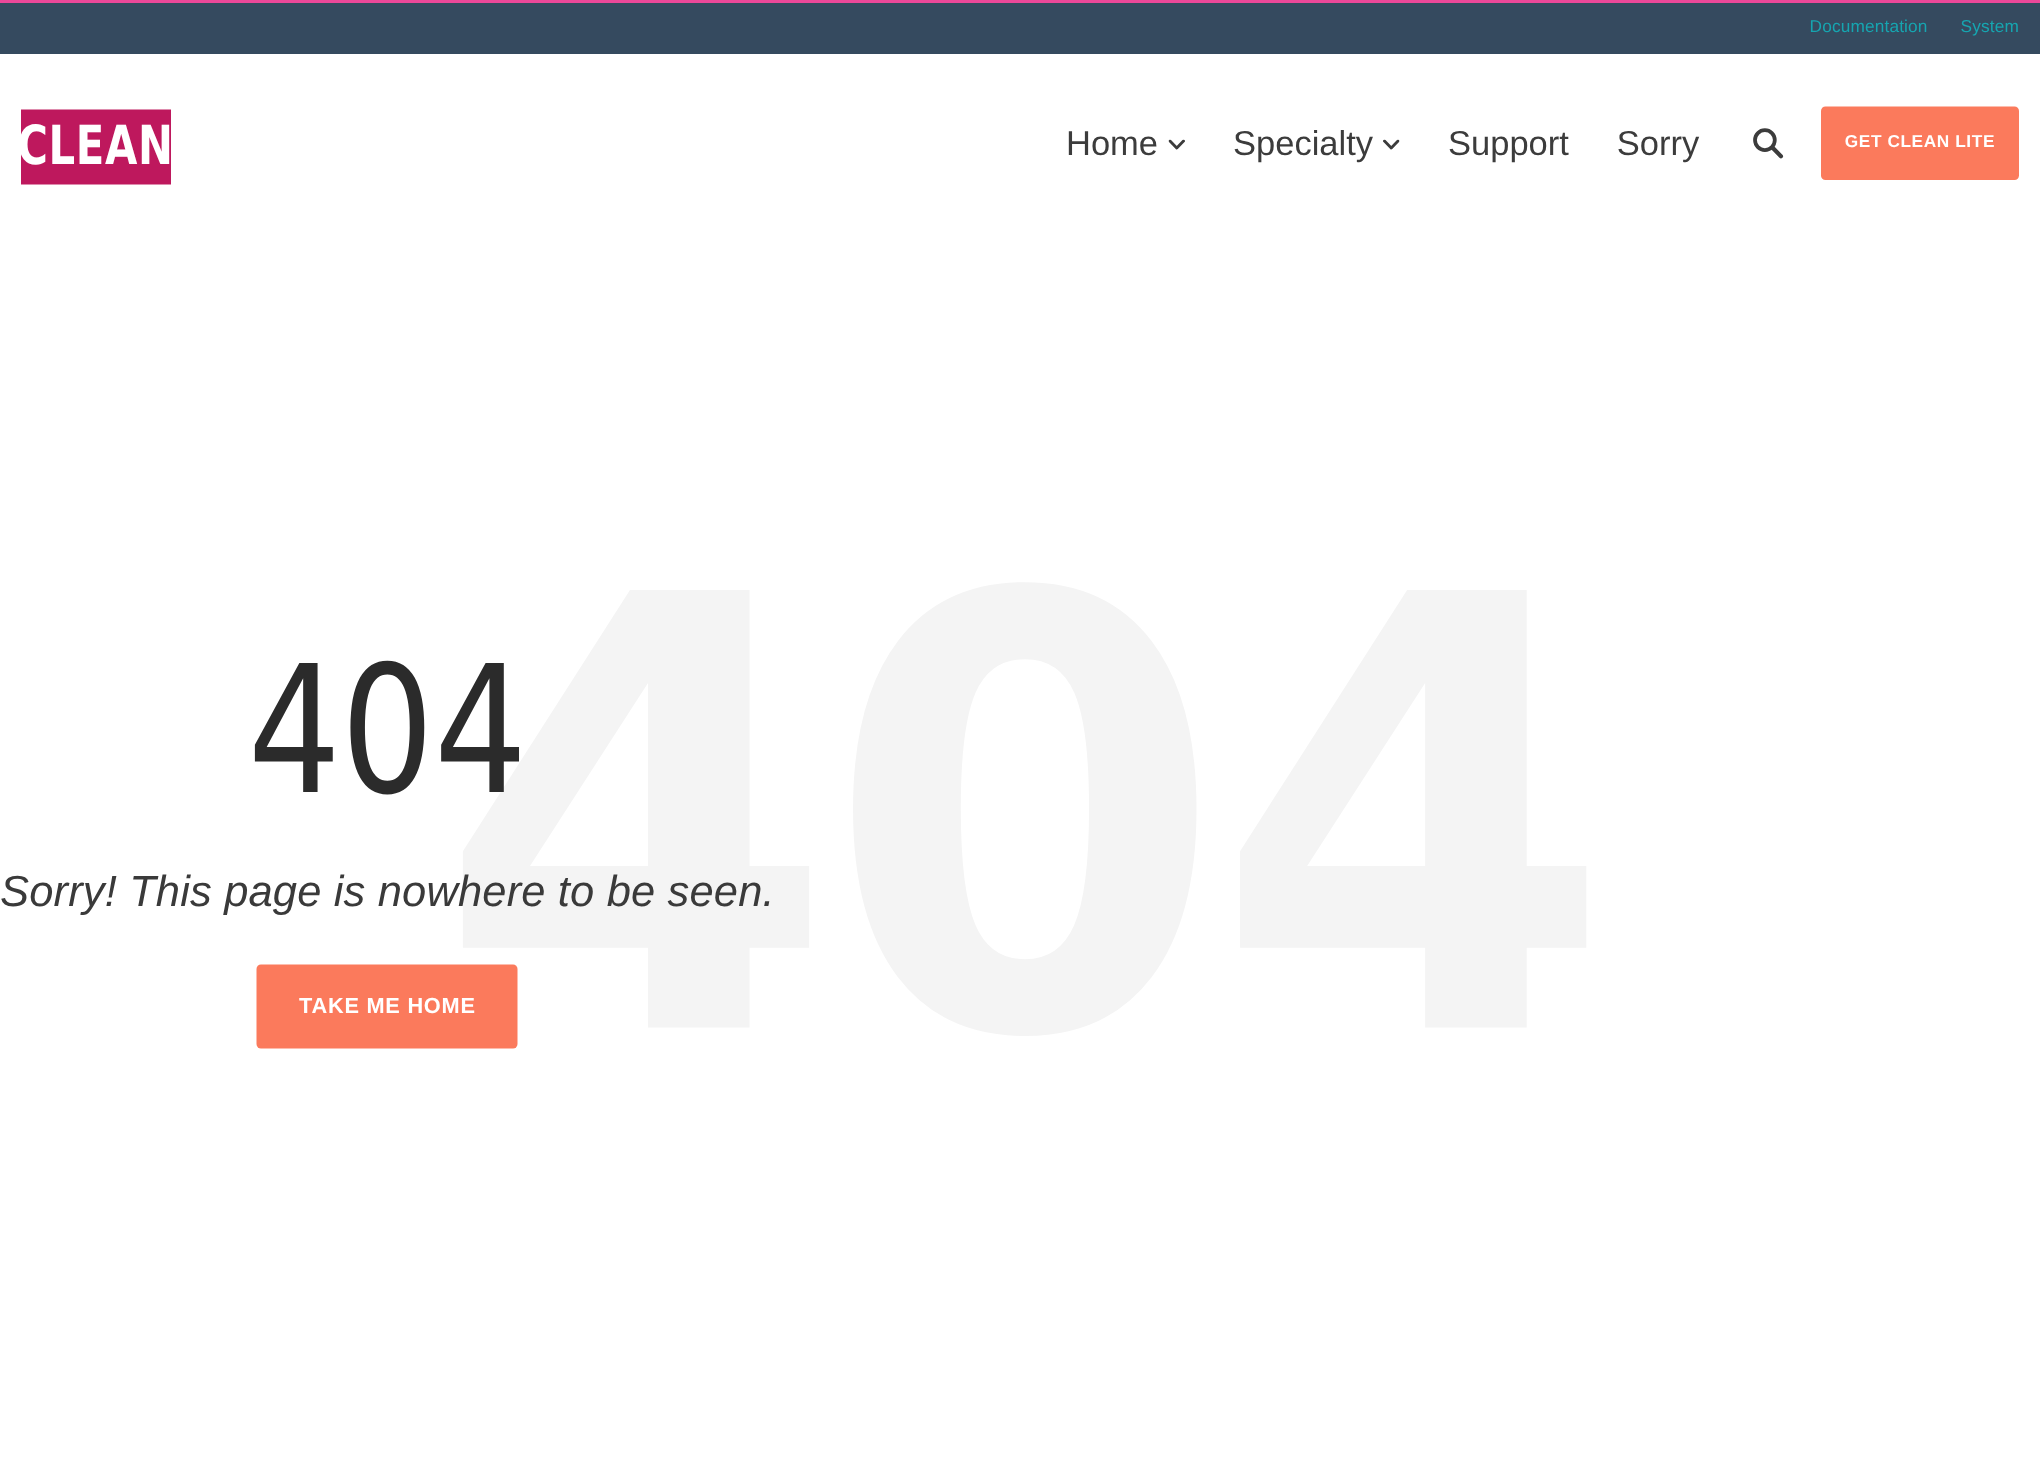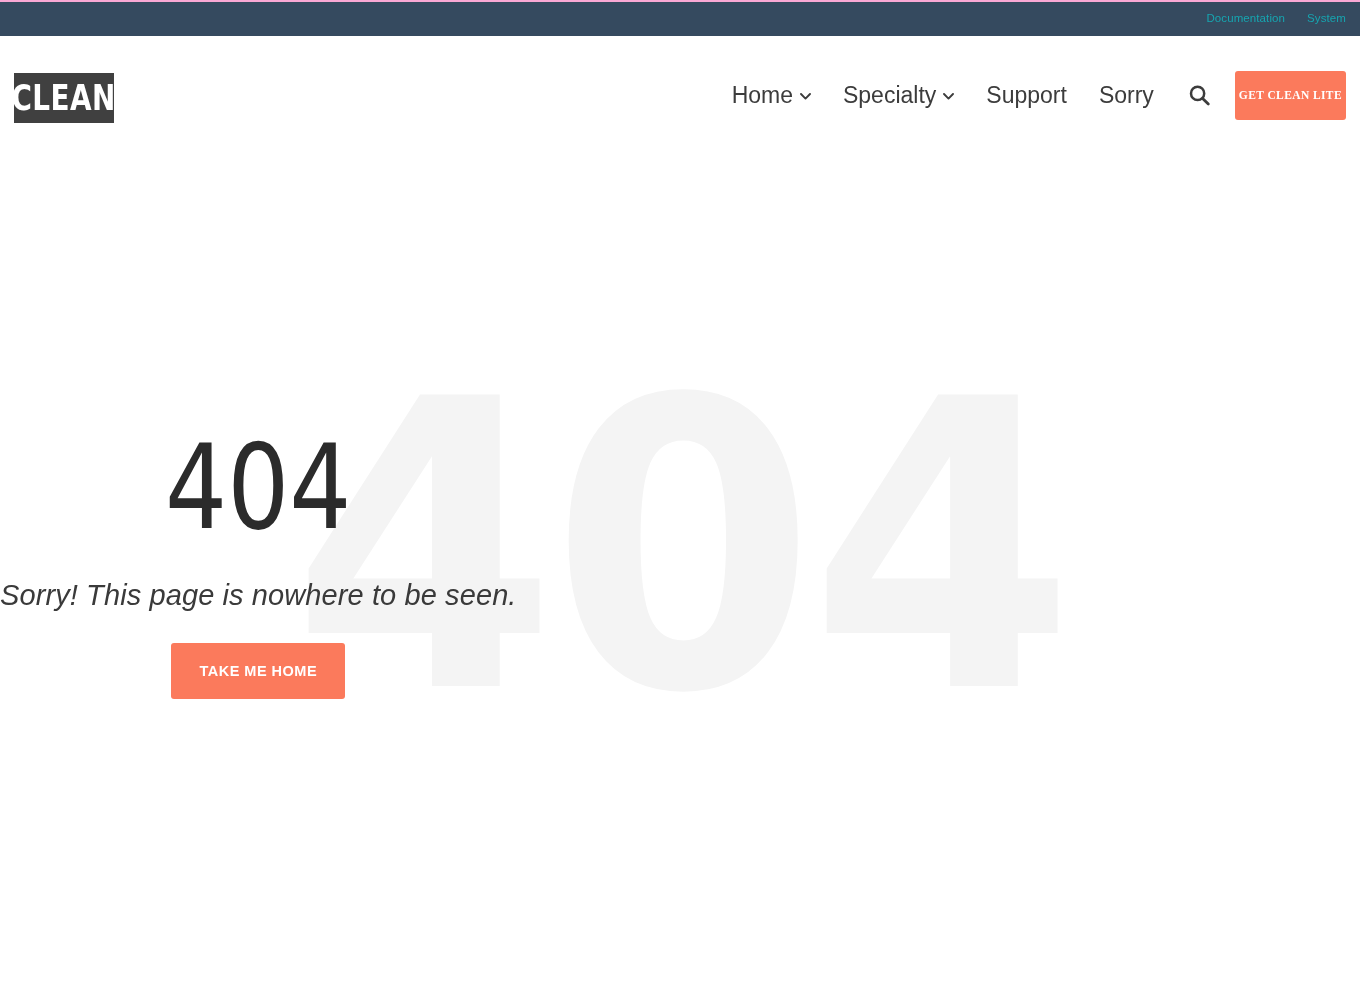--- a/index.html
+++ b/index.html
@@ -14,21 +14,21 @@
     background: #ffffff;
     font-family: "Liberation Sans", sans-serif;
     color: #333333;
     overflow: hidden;
   }
 
   
   .topbar {
     height: 36px;
     background: #354a5f;
-    border-top: 2px solid #f9a8d4;
+    border-top: 2px solid #ec4899;
     display: flex;
     align-items: center;
     justify-content: flex-end;
     padding-right: 14px;
   }
   .topbar-links {
     display: flex;
     align-items: center;
     gap: 22px;
   }
@@ -47,21 +47,21 @@
     height: 114px;
     background: #ffffff;
     display: flex;
     align-items: center;
     padding: 0 14px 0 14px;
     position: relative;
   }
   .logo {
     width: 100px;
     height: 50px;
-    background: #404040;
+    background: #be185d;
     display: flex;
     align-items: center;
     justify-content: center;
     cursor: pointer;
     margin-top: 10px;
   }
   .logo-text {
     color: #ffffff;
     font-family: "Liberation Sans Narrow", "DejaVu Sans Condensed", "Liberation Sans", sans-serif;
     font-weight: 700;
@@ -108,26 +108,26 @@
   }
   .search-btn svg { display: block; }
 
   .cta {
     margin-left: 10px;
     background: #fb7a5c;
     color: #ffffff;
     border: none;
     border-radius: 3px;
     height: 49px;
-    padding: 0 4px;
+    padding: 0 16px;
     font-size: 11.5px;
     font-weight: 700;
     letter-spacing: 0.4px;
     cursor: pointer;
-    font-family: Liberation Serif, serif;
+    font-family: Liberation Sans, sans-serif;
     white-space: nowrap;
   }
 
   
   .hero {
     position: relative;
     height: 870px;
     background: #ffffff;
     overflow: hidden;
   }

